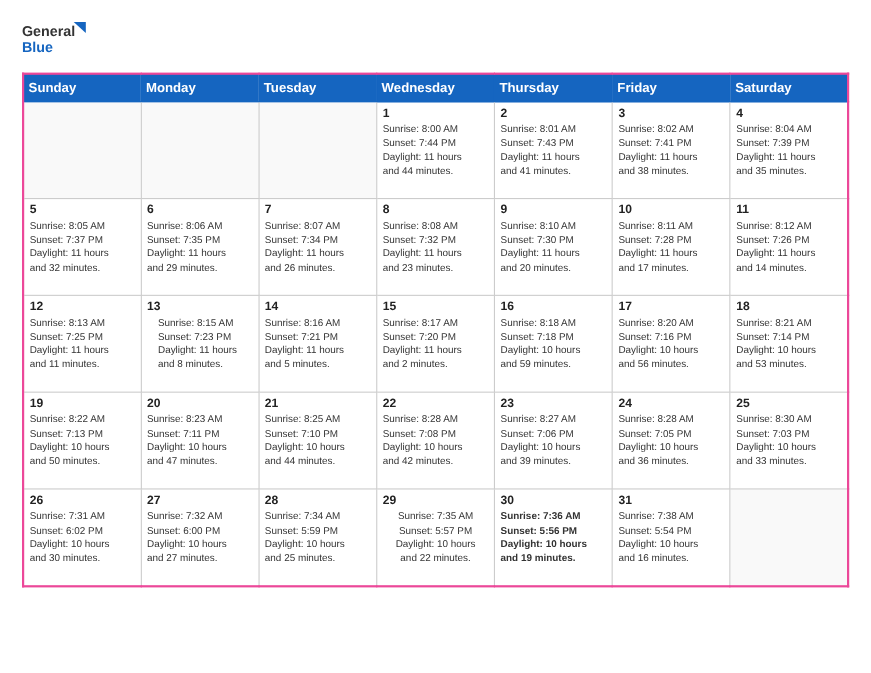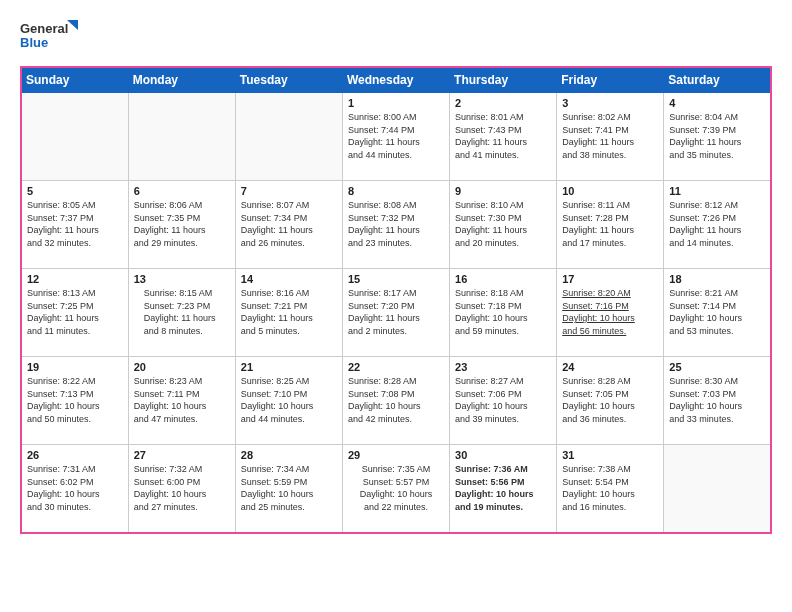--- a/index.html
+++ b/index.html
@@ -224,21 +224,21 @@
           </td>
           <td>
             <div class="day-num">16</div>
             <div class="day-info" style="white-space: pre-line;">Sunrise: 8:18 AM
 Sunset: 7:18 PM
 Daylight: 10 hours
 and 59 minutes.</div>
           </td>
           <td>
             <div class="day-num">17</div>
-            <div class="day-info" style="white-space: pre-line; text-decoration: underline;">Sunrise: 8:20 AM
+            <div class="day-info" style="white-space: pre-line;">Sunrise: 8:20 AM
 Sunset: 7:16 PM
 Daylight: 10 hours
 and 56 minutes.</div>
           </td>
           <td>
             <div class="day-num">18</div>
             <div class="day-info" style="white-space: pre-line;">Sunrise: 8:21 AM
 Sunset: 7:14 PM
 Daylight: 10 hours
 and 53 minutes.</div>

